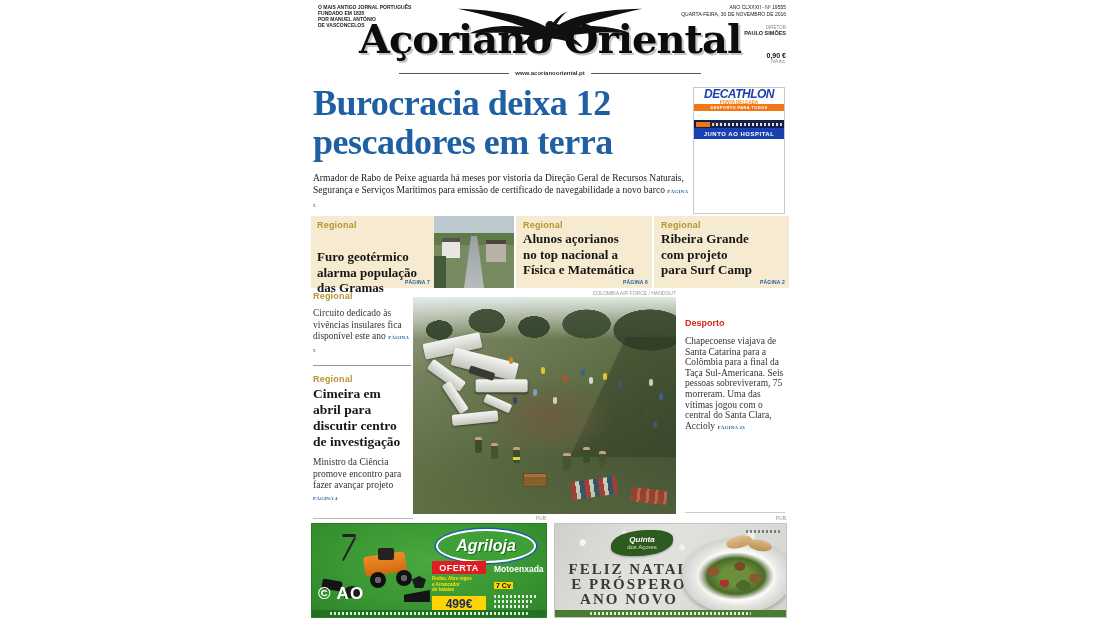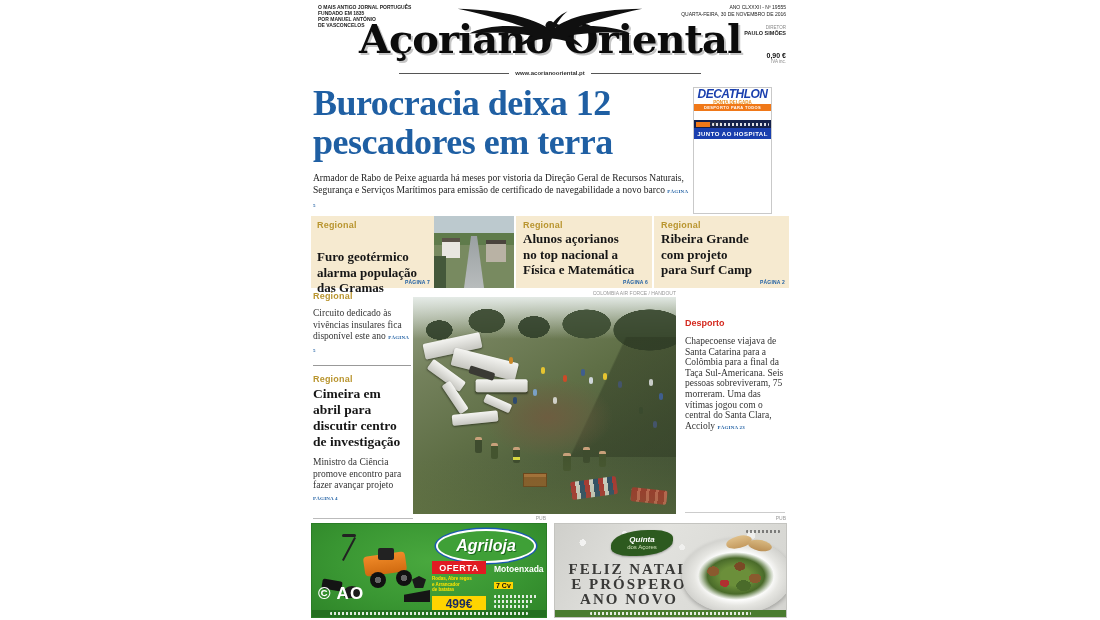--- a/index.html
+++ b/index.html
@@ -74,21 +74,21 @@
     </div>
   </header>
 
   <section>
     <h2 class="abs serif pre" style="left:2px;top:84px;width:380px;margin:0;font-size:36px;line-height:39px;font-weight:bold;color:#1f5fa3;letter-spacing:-.5px;">Burocracia deixa 12
 pescadores em terra</h2>
     <p class="abs serif" style="left:2px;top:172px;width:376px;margin:0;font-size:9.5px;line-height:12px;color:#222;"><span>Armador de Rabo de Peixe aguarda há meses por vistoria da Direção Geral de Recursos Naturais, Segurança e Serviços Marítimos para emissão de certificado de navegabilidade a novo barco</span>
        <span class="ptag">PÁGINA 5</span></p>
   </section>
 
-  <aside class="abs" style="left:382px;top:87px;width:79px;height:127px;border:1px solid #c9c9c9;background:#fff;overflow:hidden;box-sizing:border-box;">
+  <aside class="abs" style="left:382px;top:87px;width:92px;height:127px;border:1px solid #c9c9c9;background:#fff;overflow:hidden;box-sizing:border-box;">
     <div style="height:16px;background:#fff;text-align:center;">
       <div style="font-size:12px;font-weight:bold;font-style:italic;color:#1a3fae;letter-spacing:-.5px;line-height:13px;">DECATHLON</div>
       <div style="font-size:4.5px;font-weight:bold;color:#e88a18;line-height:4px;">PONTA DELGADA</div>
     </div>
     <div style="height:7px;background:#f07818;display:flex;align-items:center;justify-content:center;">
       <span style="font-size:4px;font-weight:bold;color:#fff;letter-spacing:.4px;">DESPORTO PARA TODOS</span>
     </div>
     <div style="height:9px;background:#fff;padding:1px 3px;box-sizing:border-box;">
       <span style="font-size:5px;font-weight:bold;color:#444;">QUECHUA</span>
       <div class="mtd" style="width:50px;margin-top:1px;"></div>

